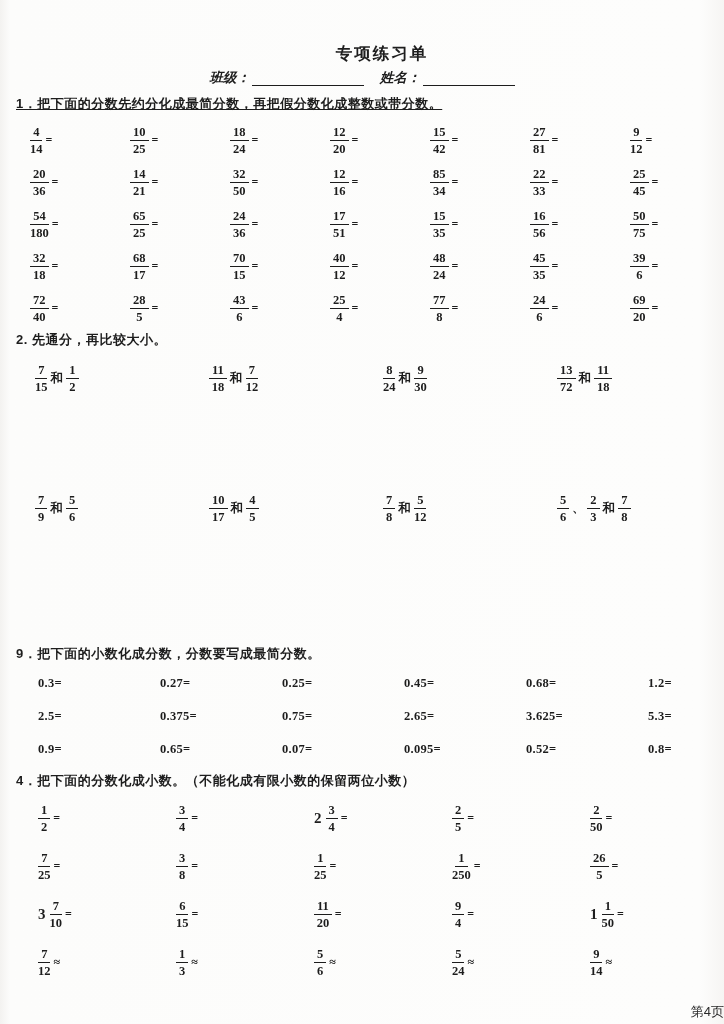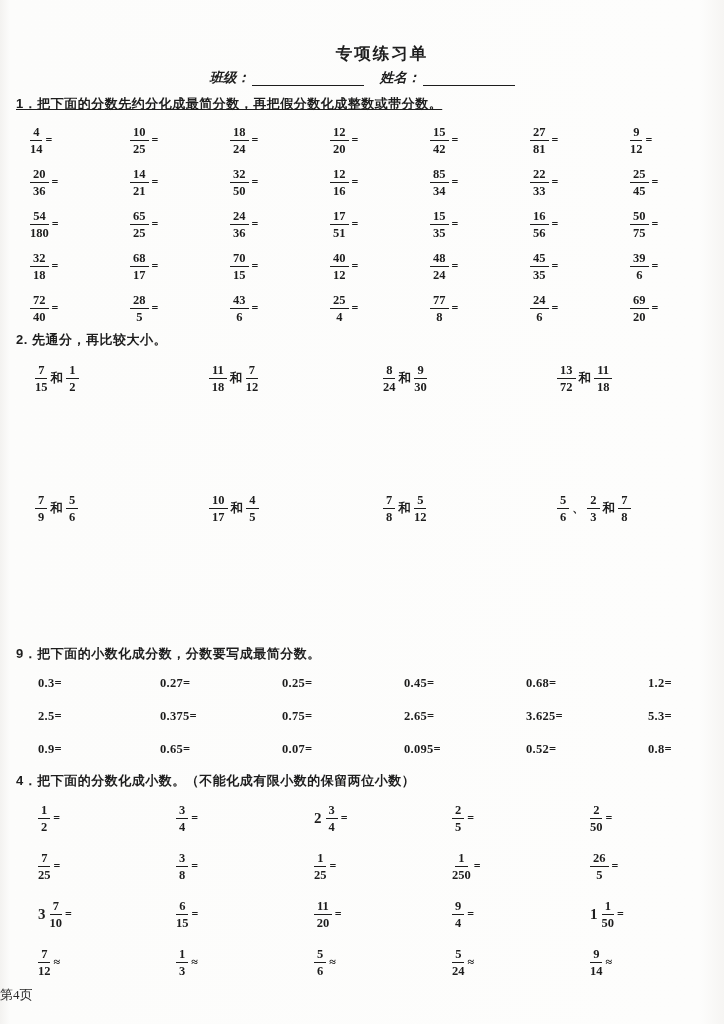--- a/index.html
+++ b/index.html
@@ -57,22 +57,22 @@
     display:inline-flex;flex-direction:column;align-items:center;
     font-family:"Liberation Serif",serif;font-weight:bold;
     font-size:12.5px;line-height:1.12;
   }
   .fn{border-bottom:1.5px solid #1c1c1c;padding:0 3px 1px;}
   .fd{padding-top:1px;}
   .whole{font-family:"Liberation Serif",serif;font-weight:bold;font-size:15px;margin-right:1px;}
   .eq{font-family:"Liberation Serif",serif;font-weight:bold;font-size:12px;}
   .tx{font-family:"Liberation Serif",serif;font-weight:bold;font-size:12.5px;letter-spacing:0.3px;}
   .footer{
-    margin-top:0;text-align:left;
-    font-family:Liberation Serif, serif;font-size:13px;color:#2a2a2a;
+    margin-top:17px;text-align:right;
+    font-family:Liberation Sans, sans-serif;font-size:13px;color:#2a2a2a;
   }
 </style>
 </head>
 <body>
 
 <div class="sheet">
 
   <div class="title">专项练习单</div>
 
   <div class="idline">

